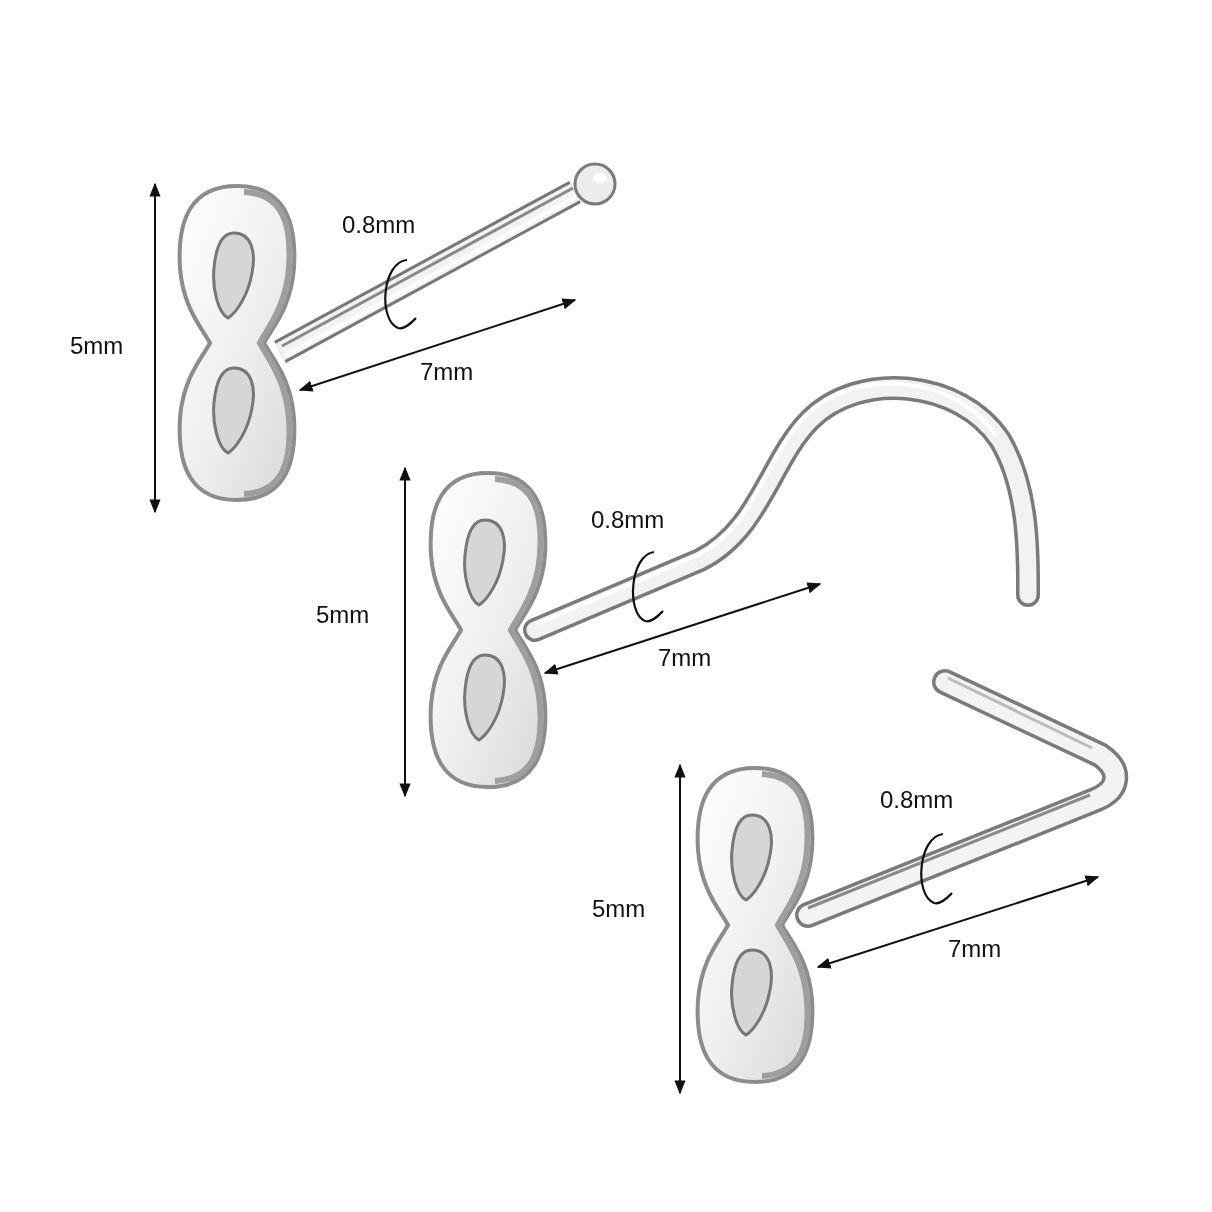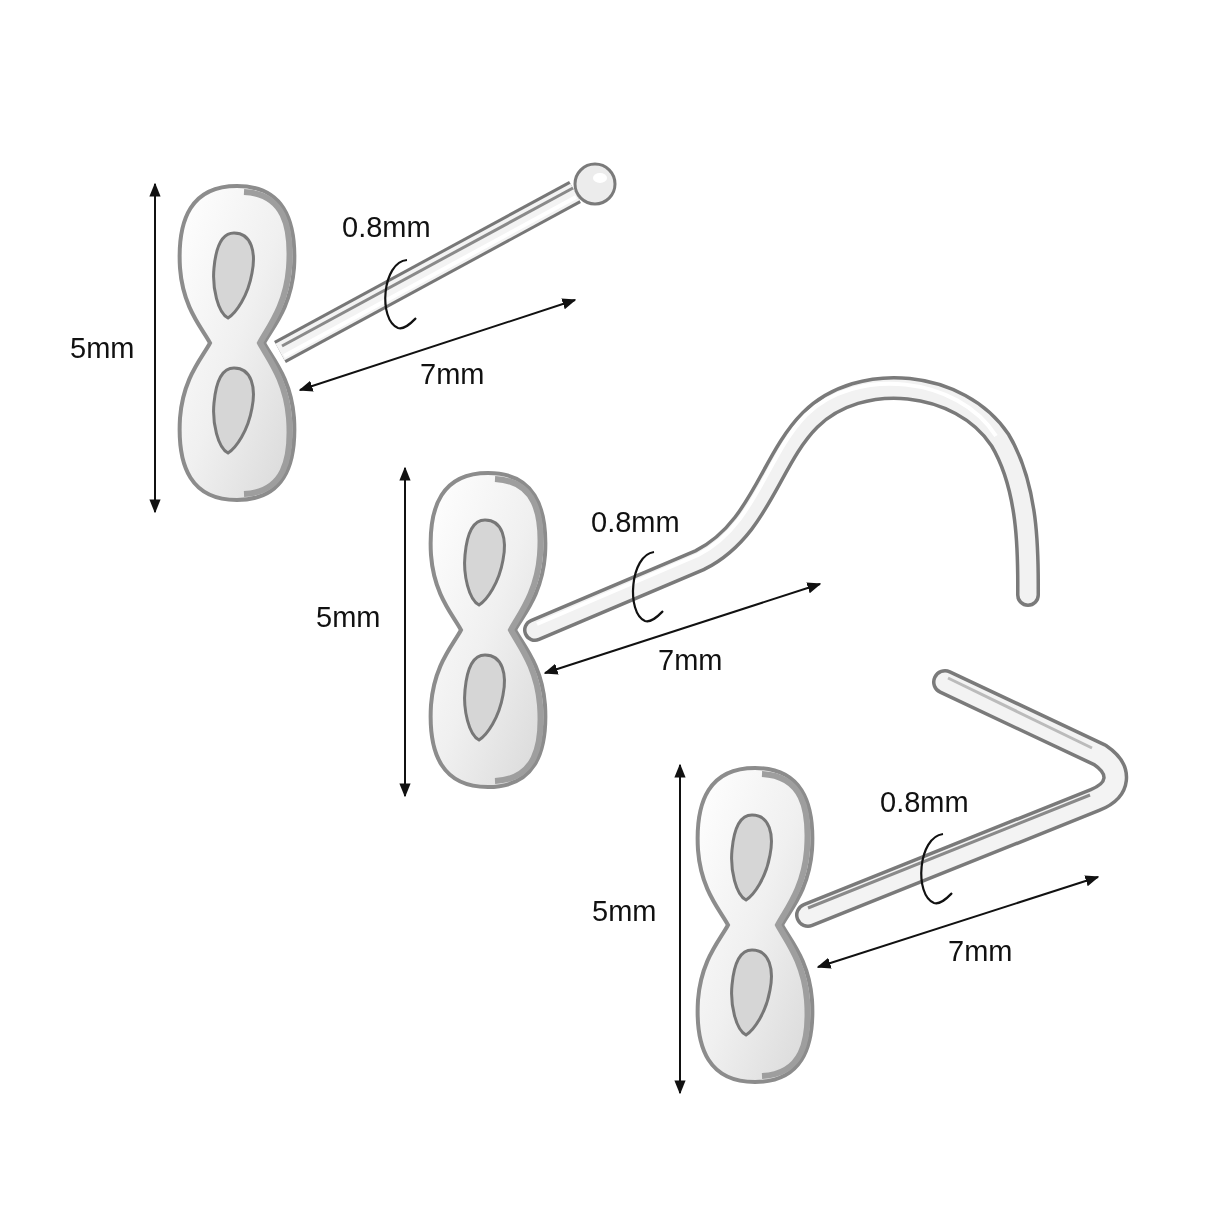--- a/index.html
+++ b/index.html
@@ -1,18 +1,18 @@
 <!DOCTYPE html>
 <html><head>
 <meta charset="utf-8">
 <style>
   html, body { margin: 0; padding: 0; background: #ffffff; }
   body { width: 1212px; height: 1212px; overflow: hidden; position: relative; font-family: "Liberation Sans", sans-serif; }
   #stage { position: absolute; left: 0; top: 0; width: 1212px; height: 1212px; }
-  .dim-label { position: absolute; font-family: "Liberation Sans", sans-serif; font-size: 29px; color: #111111; white-space: nowrap; line-height: 1; }
+  .dim-label { position: absolute; font-family: "Liberation Sans", sans-serif; font-size: 24px; color: #111111; white-space: nowrap; line-height: 1; }
 </style>
 </head>
 <body>
 
 <div id="stage">
 <svg width="1212" height="1212" viewBox="0 0 1212 1212" xmlns="http://www.w3.org/2000/svg">
   <defs>
     <linearGradient id="pin" x1="0" y1="0" x2="0" y2="1">
       <stop offset="0" stop-color="#9a9a9a"></stop>
       <stop offset="0.25" stop-color="#f8f8f8"></stop>

